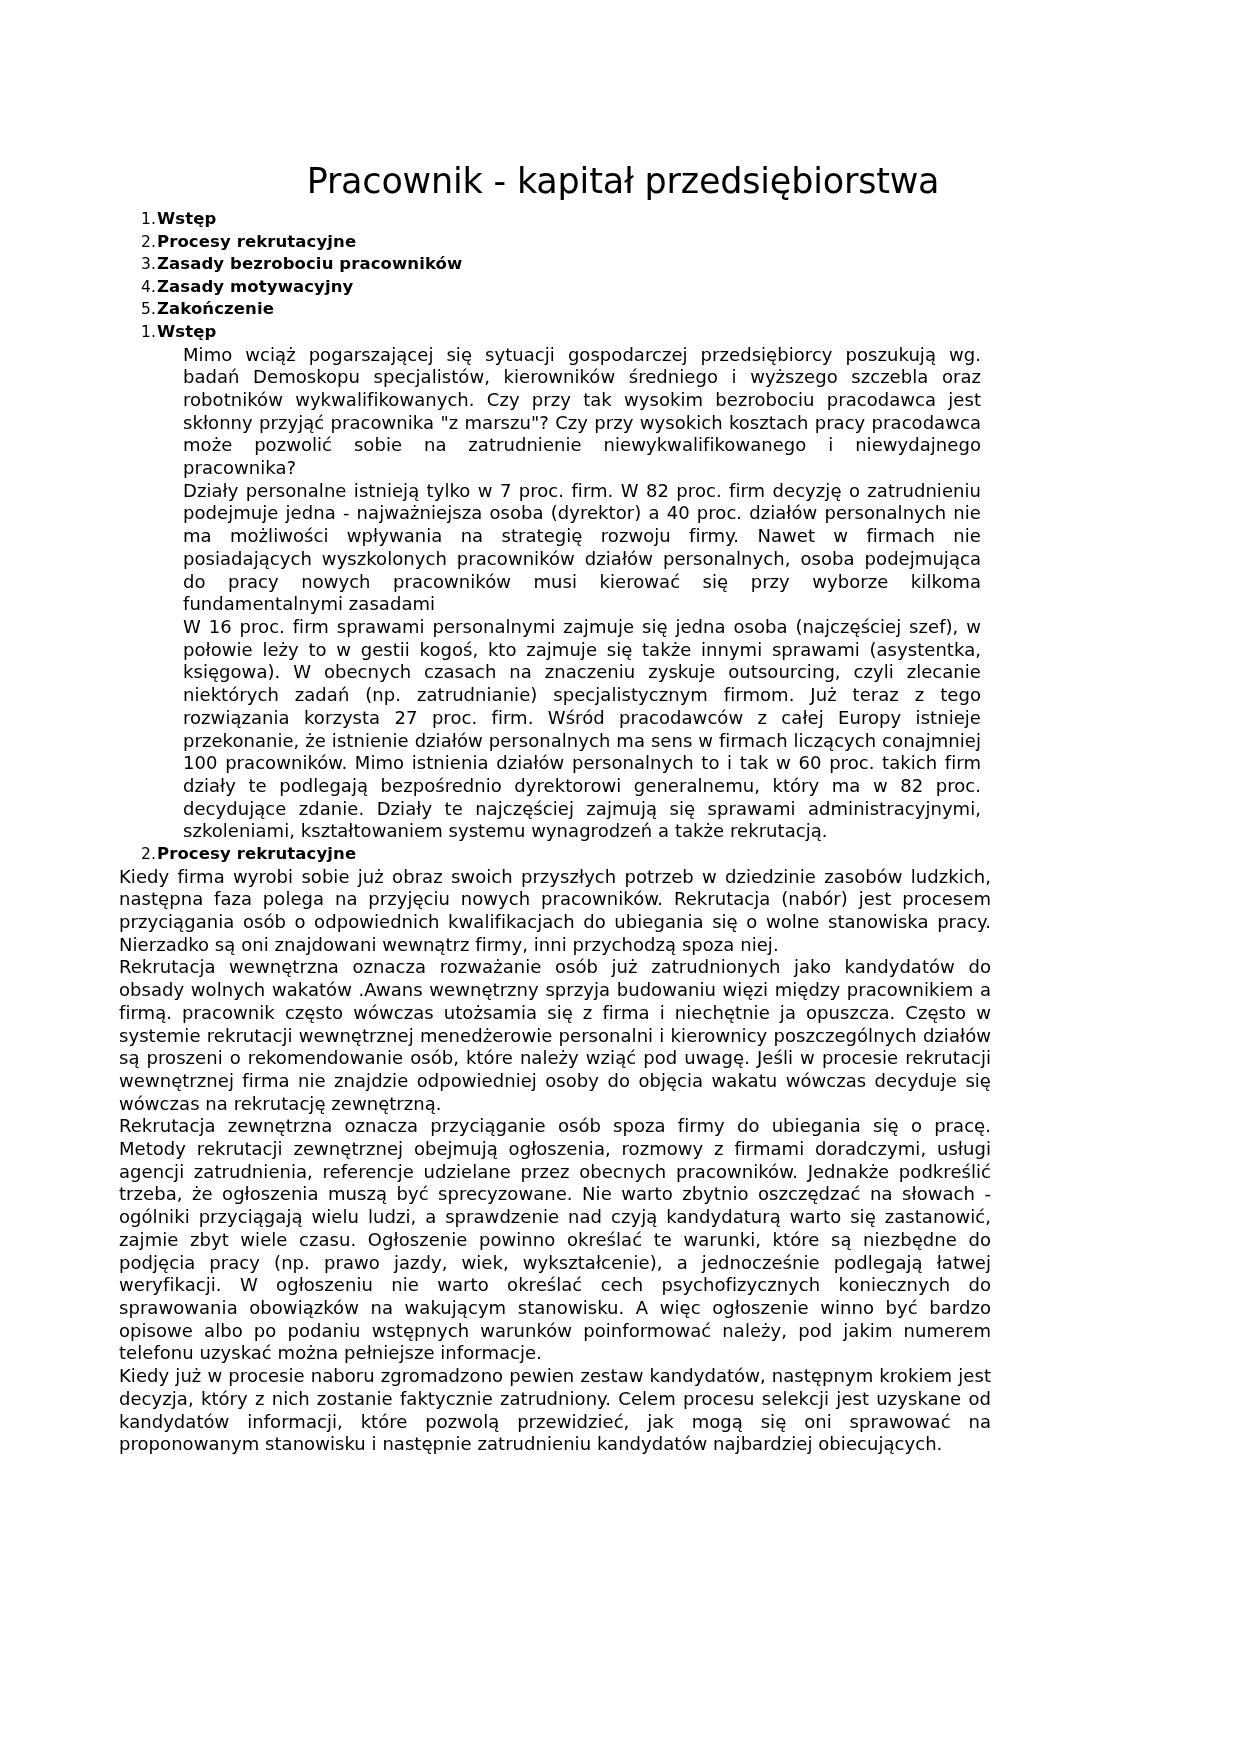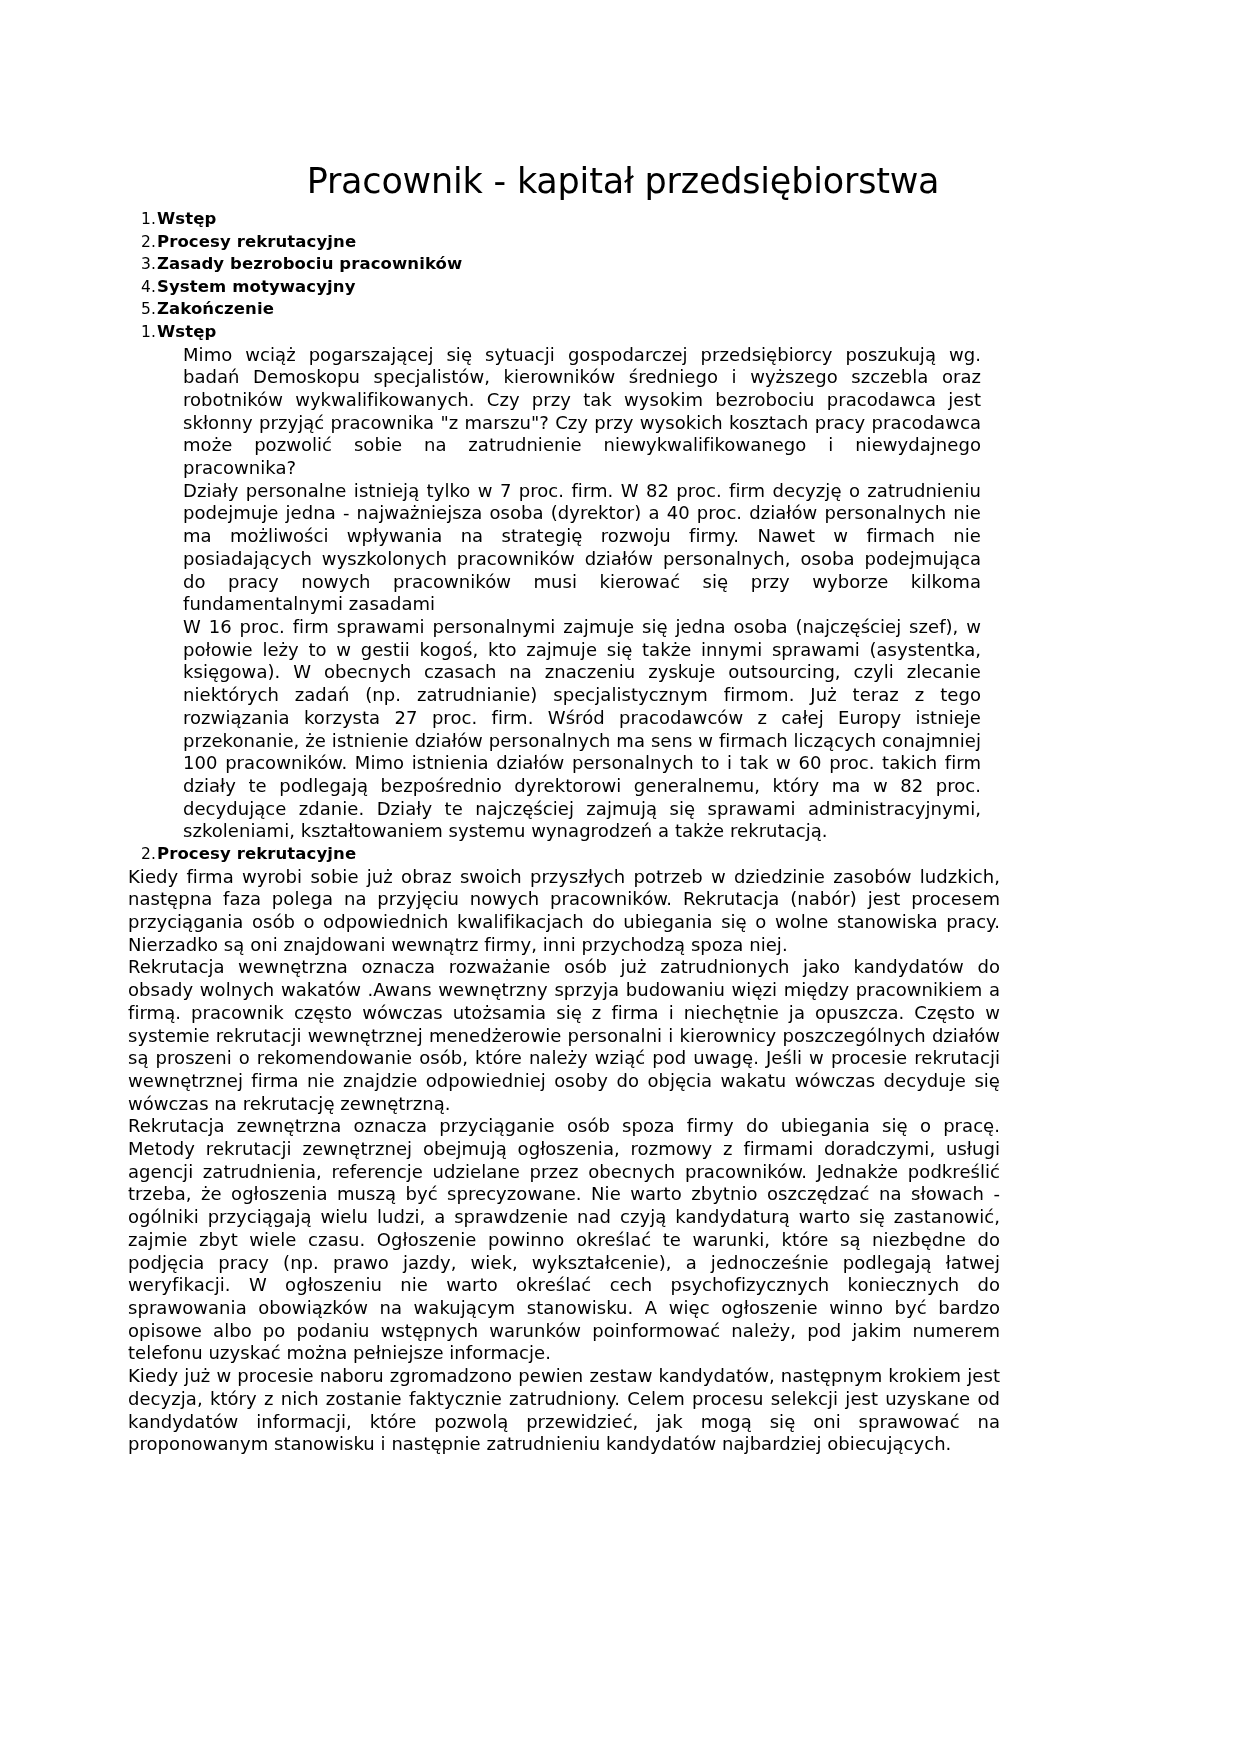--- a/index.html
+++ b/index.html
@@ -81,21 +81,21 @@
     line-height: 22.7px;
     text-align: justify;
     text-justify: inter-word;
     margin: 0;
     letter-spacing: 0.05px;
     word-spacing: 0px;
   }
 
   
   .full-block {
-    margin-left: 13px;
+    margin-left: 4px;
     width: 872px;
   }
 </style>
 </head>
 <body>
 
 <div class="page">
 
   <h1 class="doc-title">Pracownik - kapitał przedsiębiorstwa</h1>
 
@@ -109,21 +109,21 @@
       <li class="toc-item">
         <span class="toc-num">2.</span>
         <span class="toc-label">Procesy rekrutacyjne</span>
       </li>
       <li class="toc-item">
         <span class="toc-num">3.</span>
         <span class="toc-label">Zasady bezrobociu pracowników</span>
       </li>
       <li class="toc-item">
         <span class="toc-num">4.</span>
-        <span class="toc-label">System motywacyjny</span>
+        <span class="toc-label">Zasady motywacyjny</span>
       </li>
       <li class="toc-item">
         <span class="toc-num">5.</span>
         <span class="toc-label">Zakończenie</span>
       </li>
     </ol>
 
     <div class="toc-item">
       <span class="toc-num">1.</span>
       <span class="toc-label">Wstęp</span>

